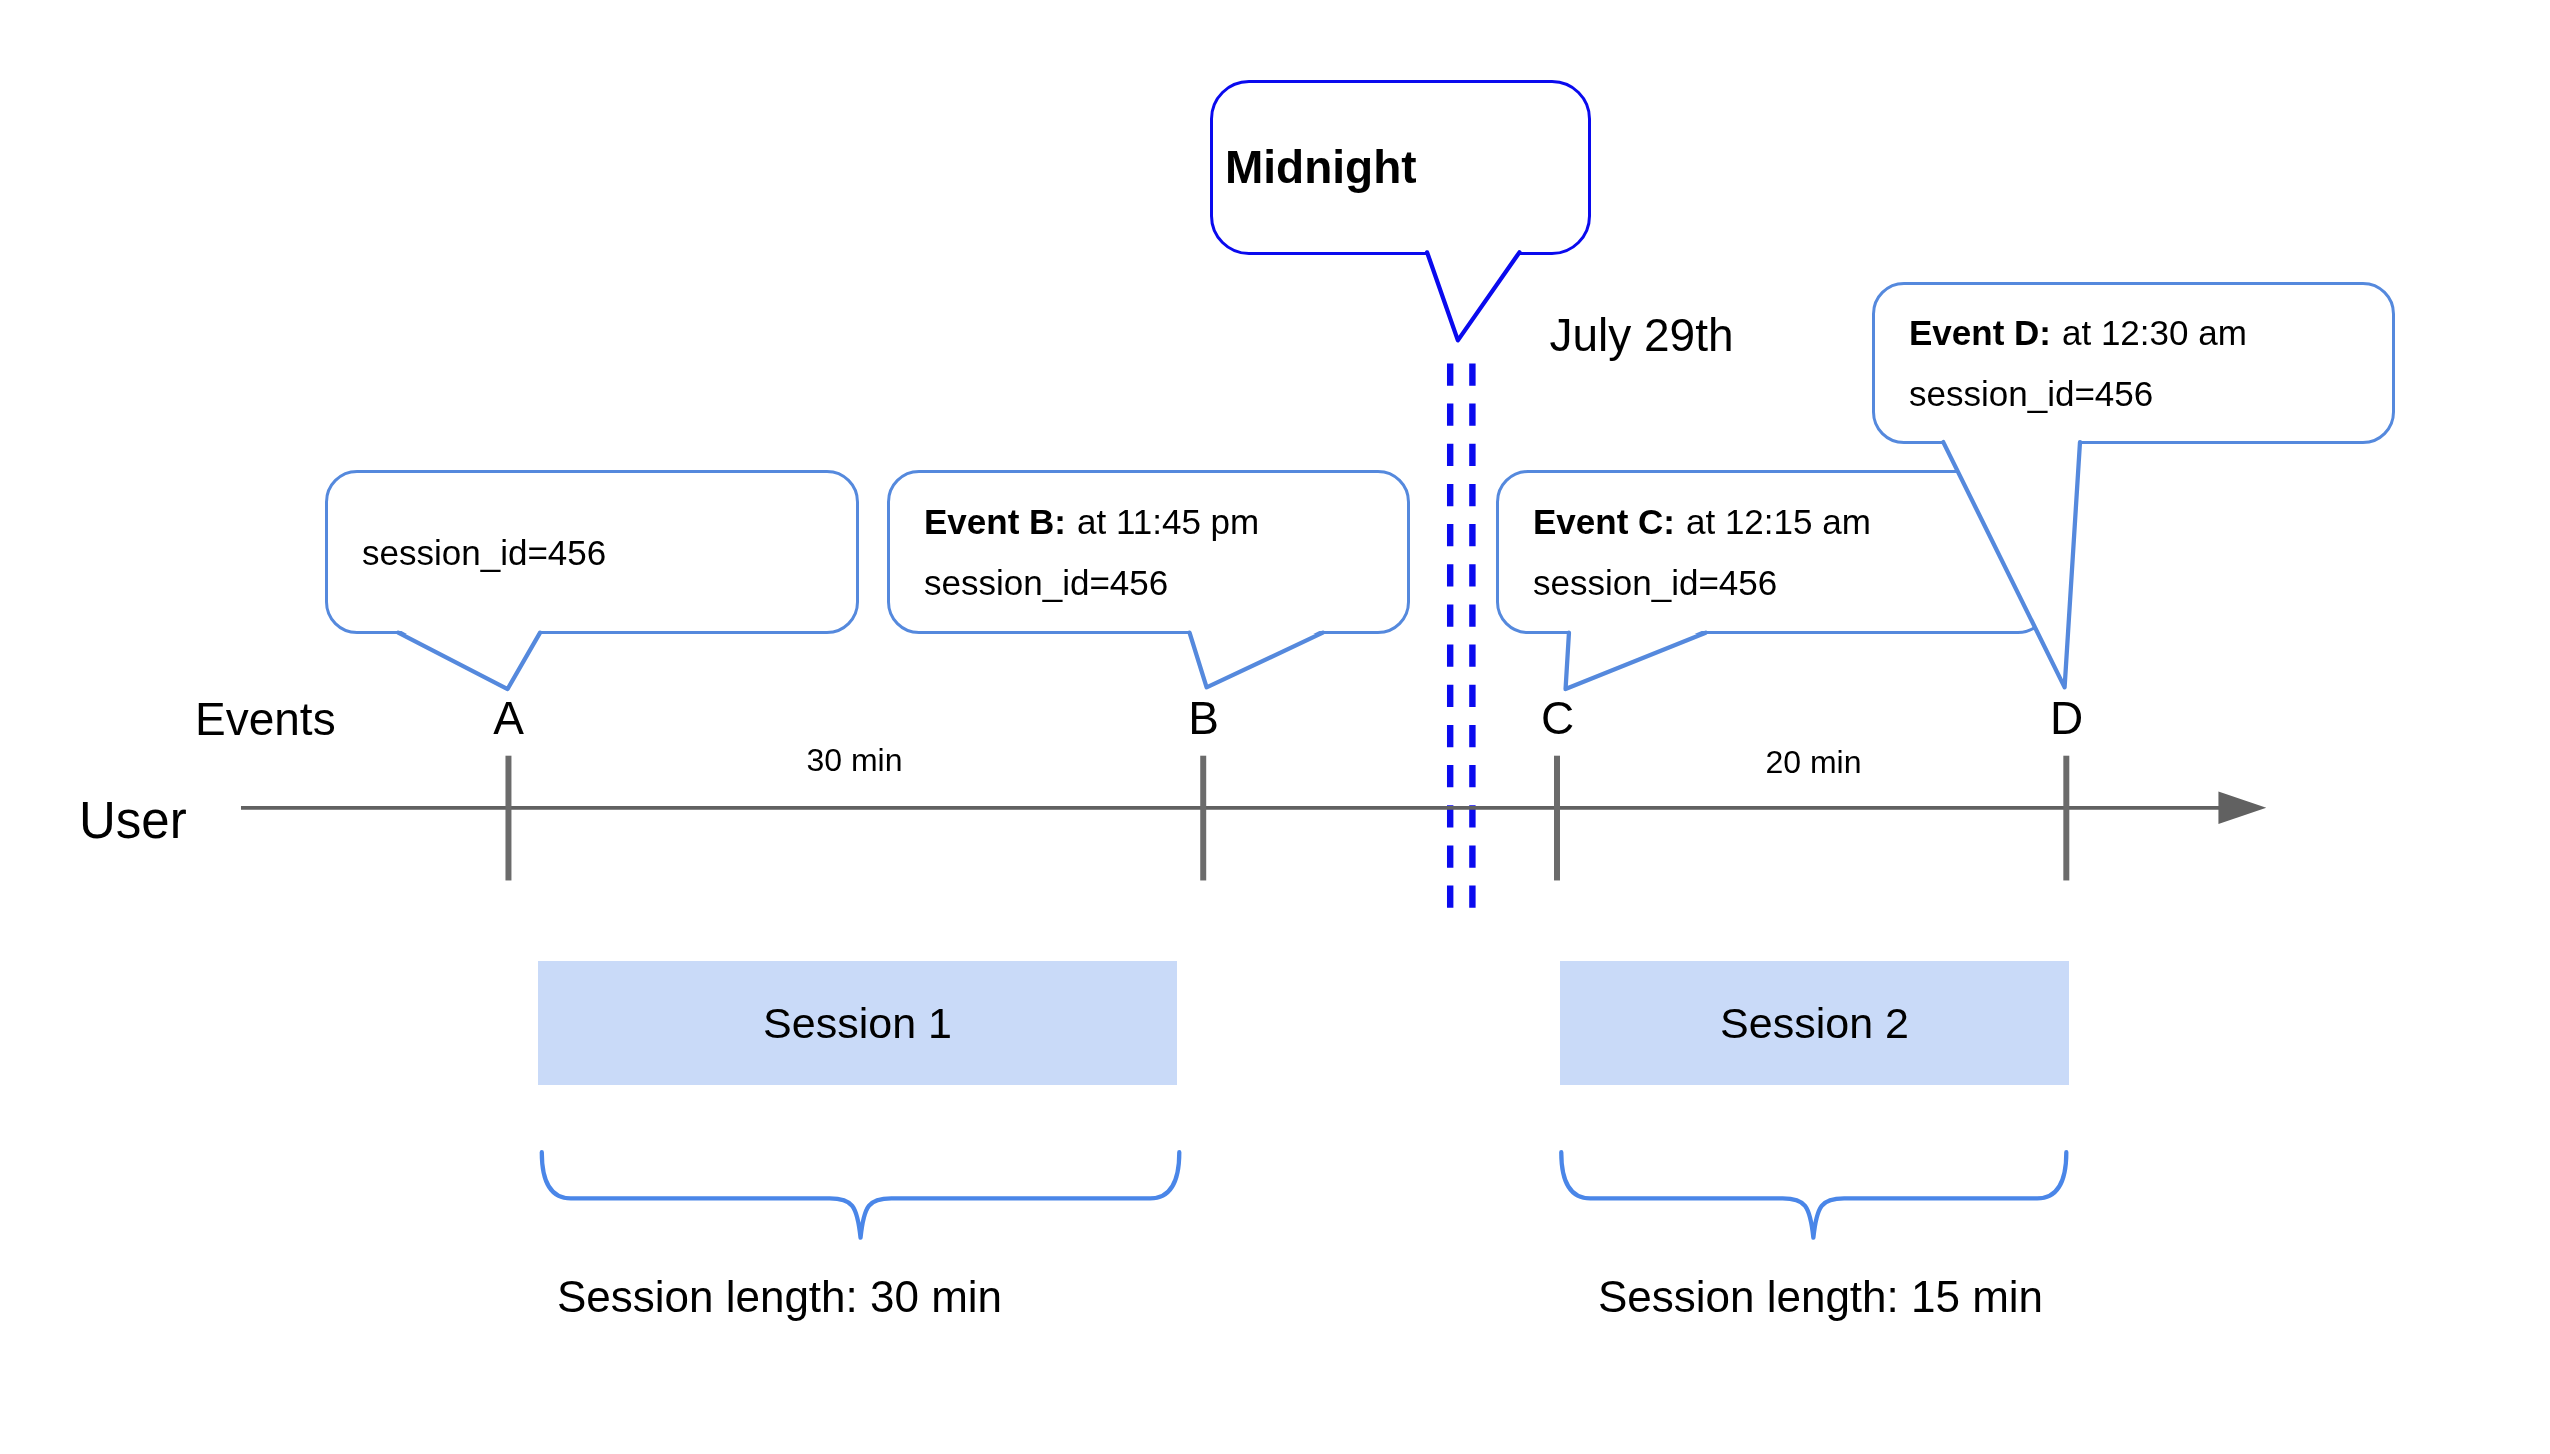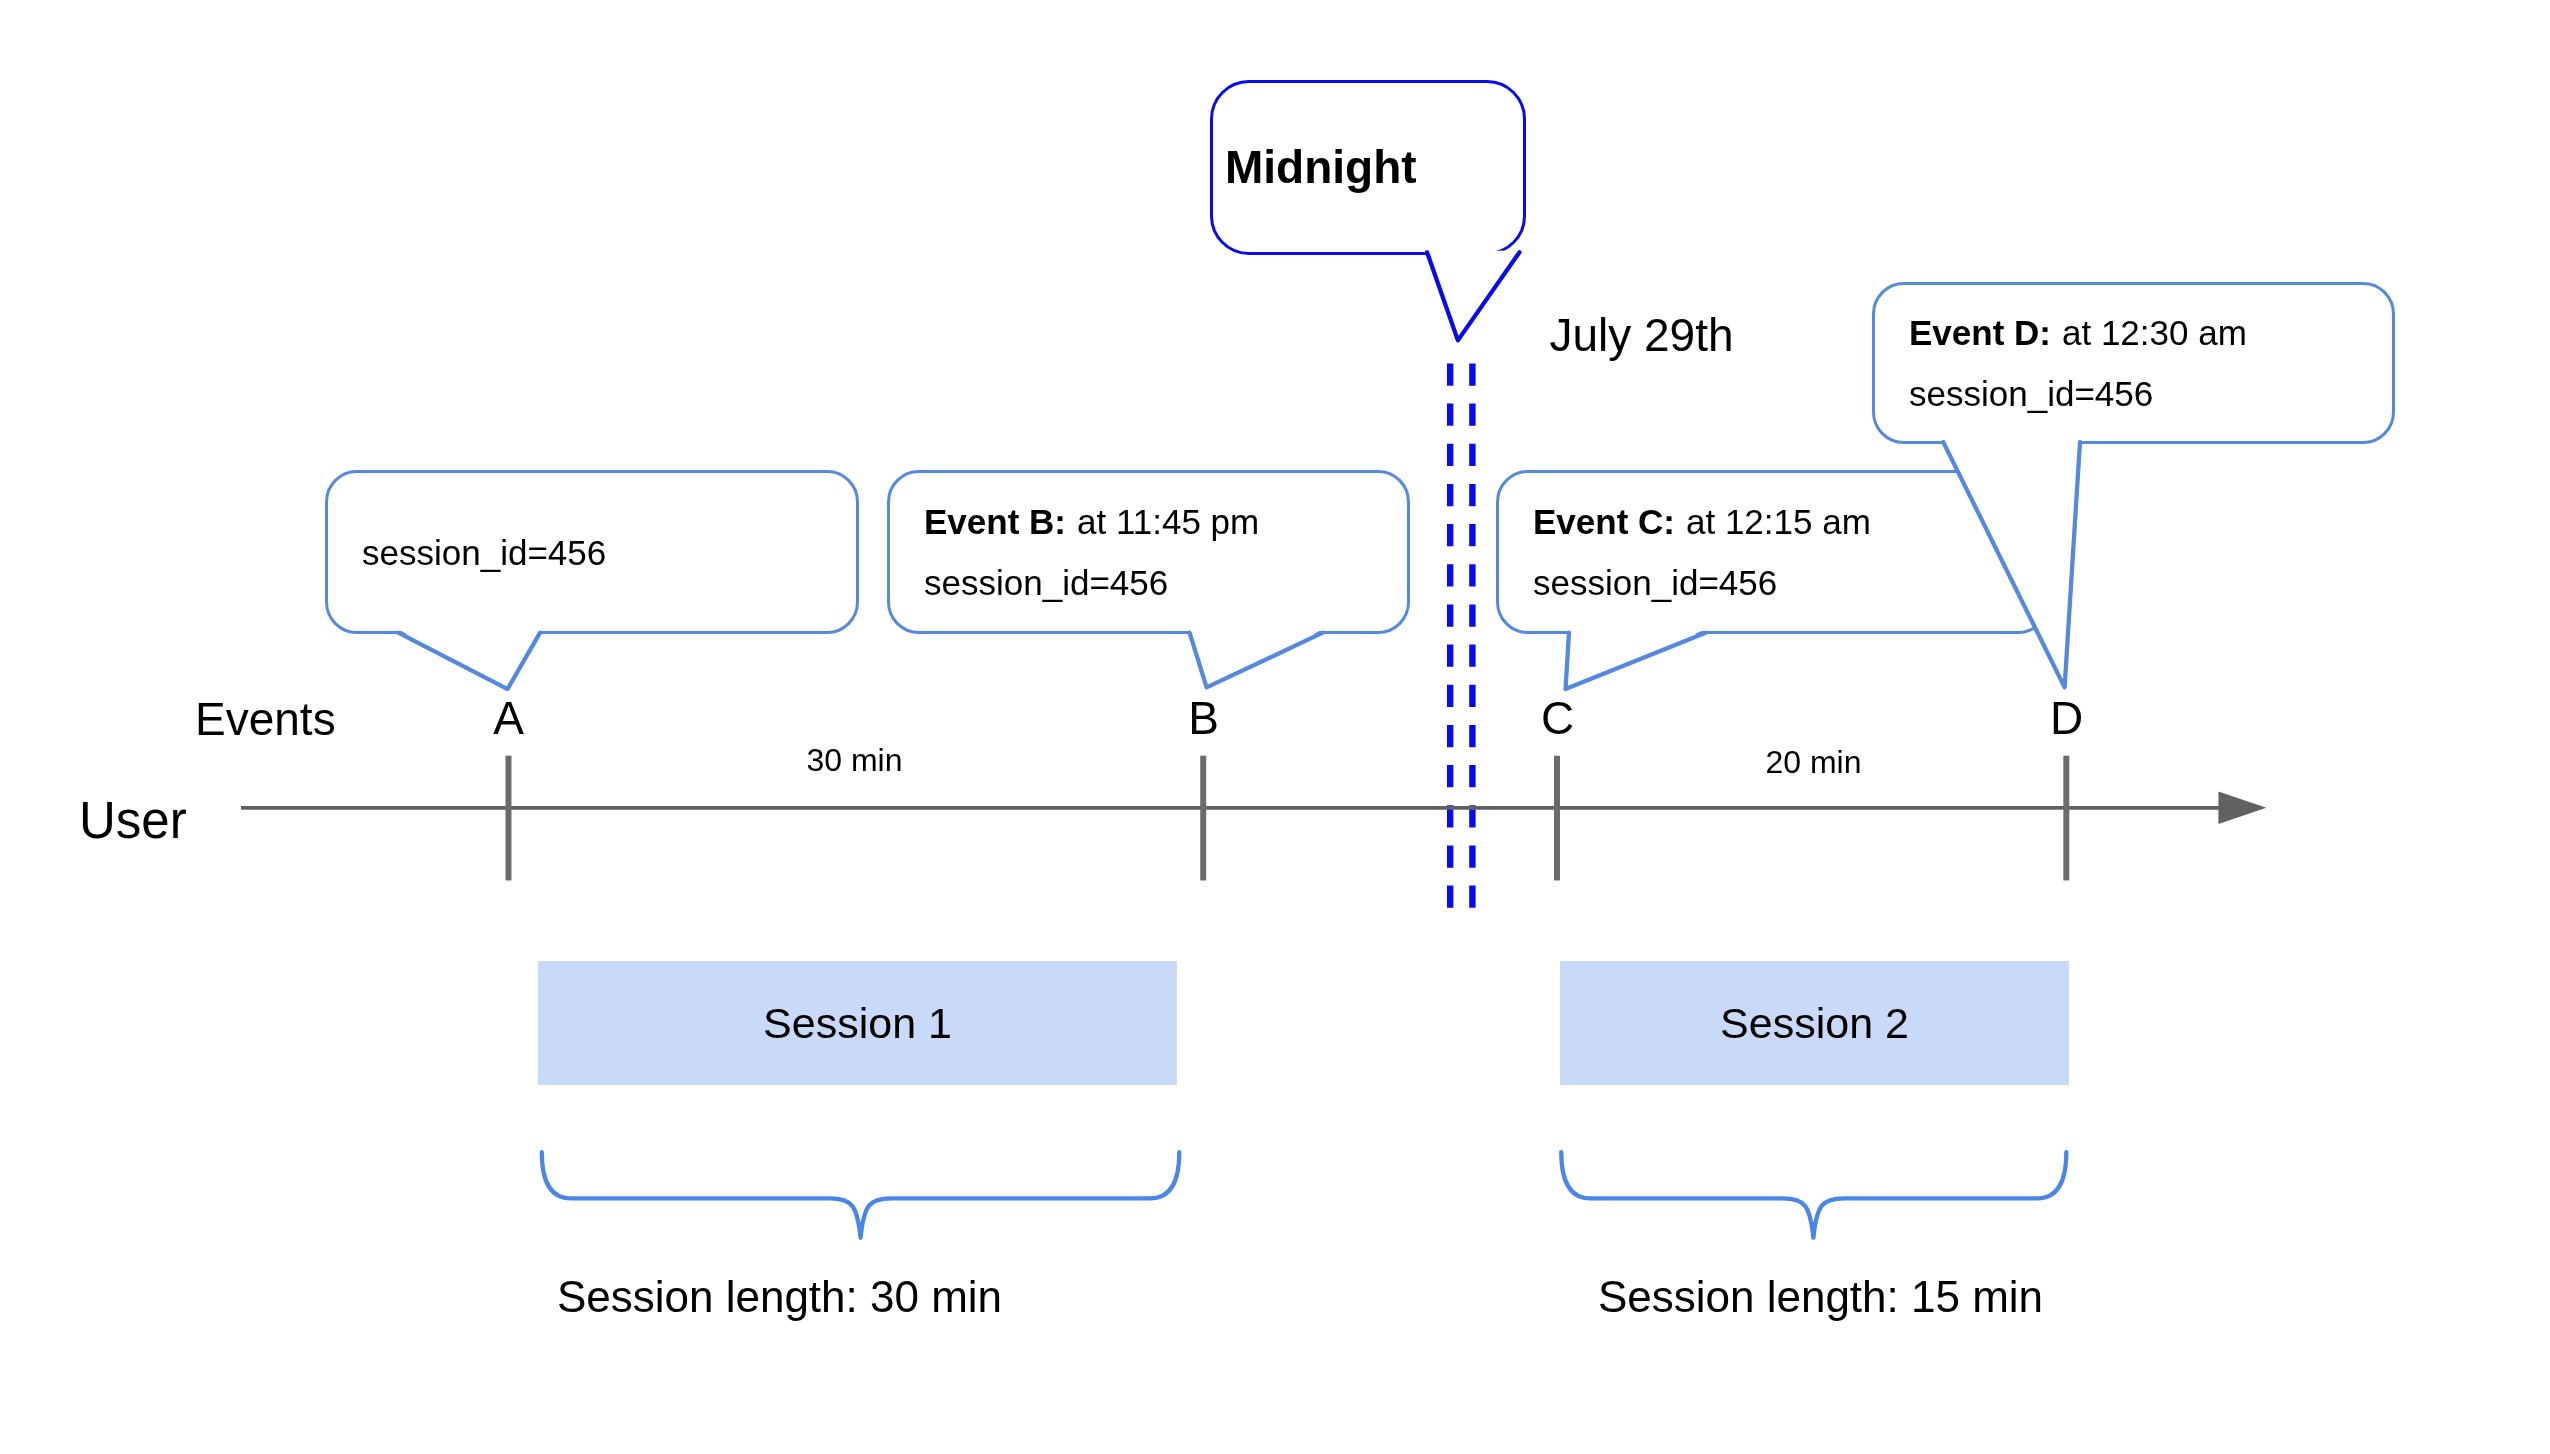--- a/index.html
+++ b/index.html
@@ -69,21 +69,21 @@
   .brace       { stroke: var(--brace-blue, #4a86e8); stroke-width: 5; fill: none; stroke-linecap: round; stroke-linejoin: round; }
   .tail-fill   { fill: #ffffff; stroke: none; }
   .tail-stroke { fill: none; stroke: var(--callout-blue, #5589dd); stroke-width: 5; stroke-linejoin: round; stroke-linecap: round; }
   .tail-stroke.midnight { stroke: var(--midnight-blue, #0a0aee); }
 </style>
 </head>
 <body>
 
 <div class="canvas">
 
-  <div class="callout callout-midnight abs" style="left:1210px; top:80px; width:316px; height:175px;padding-left:12px;">
+  <div class="callout callout-midnight abs" style="left:1210px; top:80px; width:381px; height:175px;padding-left:12px;">
     <span>Midnight</span>
   </div>
 
   <div class="datelabel" style="left:1445px; top:308px; width:393px;">July 29th</div>
 
   <div class="callout" style="left:325px; top:470px; width:534px; height:164px;">
     <div>session_id=456</div>
   </div>
   <div class="callout" style="left:887px; top:470px; width:523px; height:164px;">
     <div><span class="t">Event B:</span><span>at 11:45 pm</span></div>

